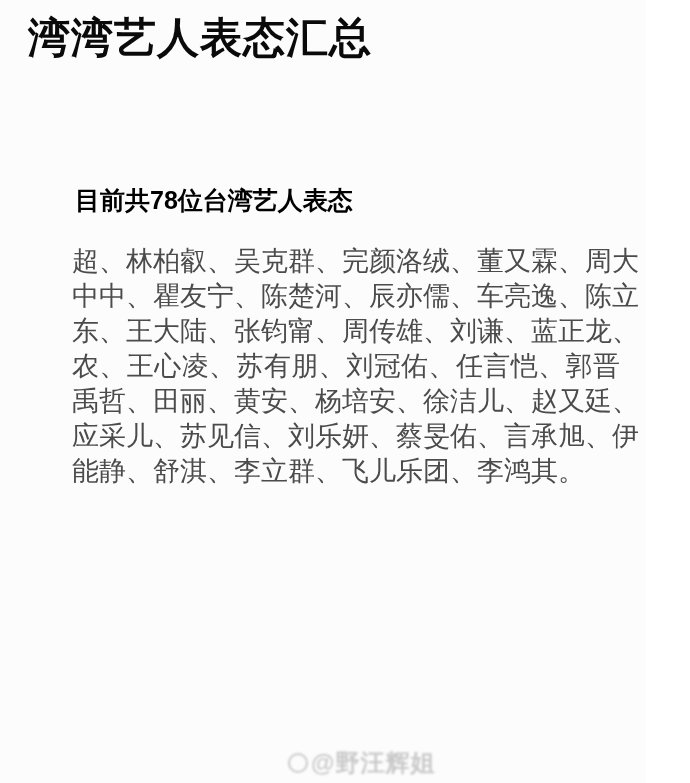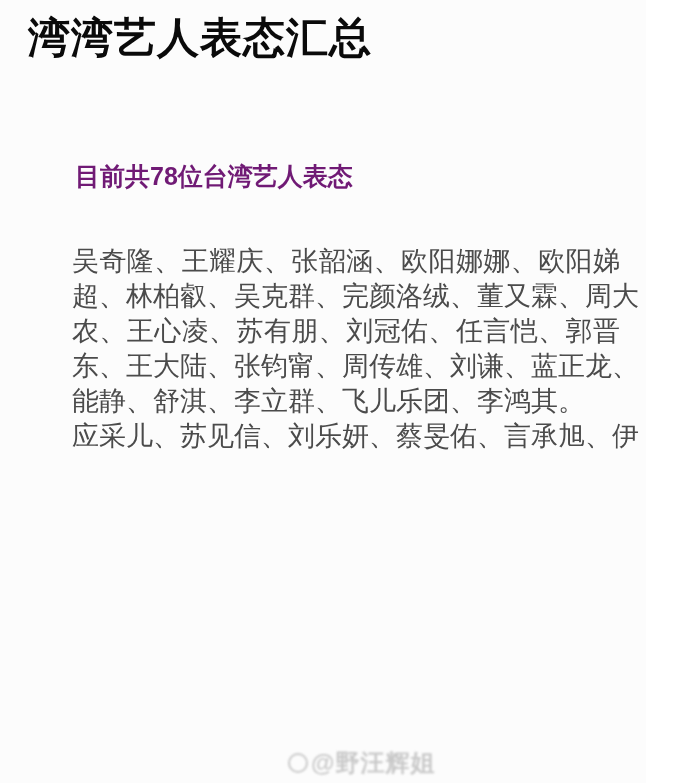--- a/index.html
+++ b/index.html
@@ -18,25 +18,25 @@
     margin: 0;
     font-size: 42px;
     line-height: 56px;
     font-weight: 900;
     letter-spacing: 1px;
     color: #0a0a0a;
   }
   .subtitle {
     position: absolute;
     left: 75px;
-    top: 160px;
+    top: 184px;
     font-size: 25px;
     line-height: 32px;
     font-weight: 700;
-    color: #701a75;
+    color: #000000;
   }
   .artist-list {
     position: absolute;
     left: 72px;
     top: 244px;
     width: 548px;
     font-size: 27px;
     font-weight: 400;
     color: #4b4b4b;
   }
@@ -81,26 +81,27 @@
 </head>
 <body>
 
 <div class="page">
 
   <h1 class="title">湾湾艺人表态汇总</h1>
 
   <div class="subtitle">目前共78位台湾艺人表态</div>
 
   <div class="artist-list">
-    <div class="line">吴奇隆、王耀庆、张韶涵、欧阳娜娜、欧阳娣</div>
     <div class="line">超、林柏叡、吴克群、完颜洛绒、董又霖、周大</div>
+    <div class="line">中中、瞿友宁、陈楚河、辰亦儒、车亮逸、陈立</div>
+    <div class="line">东、王大陆、张钧甯、周传雄、刘谦、蓝正龙、</div>
     <div class="line">农、王心凌、苏有朋、刘冠佑、任言恺、郭晋</div>
-    <div class="line">东、王大陆、张钧甯、周传雄、刘谦、蓝正龙、</div>
+    <div class="line">禹哲、田丽、黄安、杨培安、徐洁儿、赵又廷、</div>
+    <div class="line">应采儿、苏见信、刘乐妍、蔡旻佑、言承旭、伊</div>
     <div class="line last">能静、舒淇、李立群、飞儿乐团、李鸿其。</div>
-    <div class="line">应采儿、苏见信、刘乐妍、蔡旻佑、言承旭、伊</div>
   </div>
 
   <div class="watermark">
     <span class="wm-icon"></span>
     <span class="wm-text">@野汪辉姐</span>
   </div>
 
 </div>
 
 </body></html>

